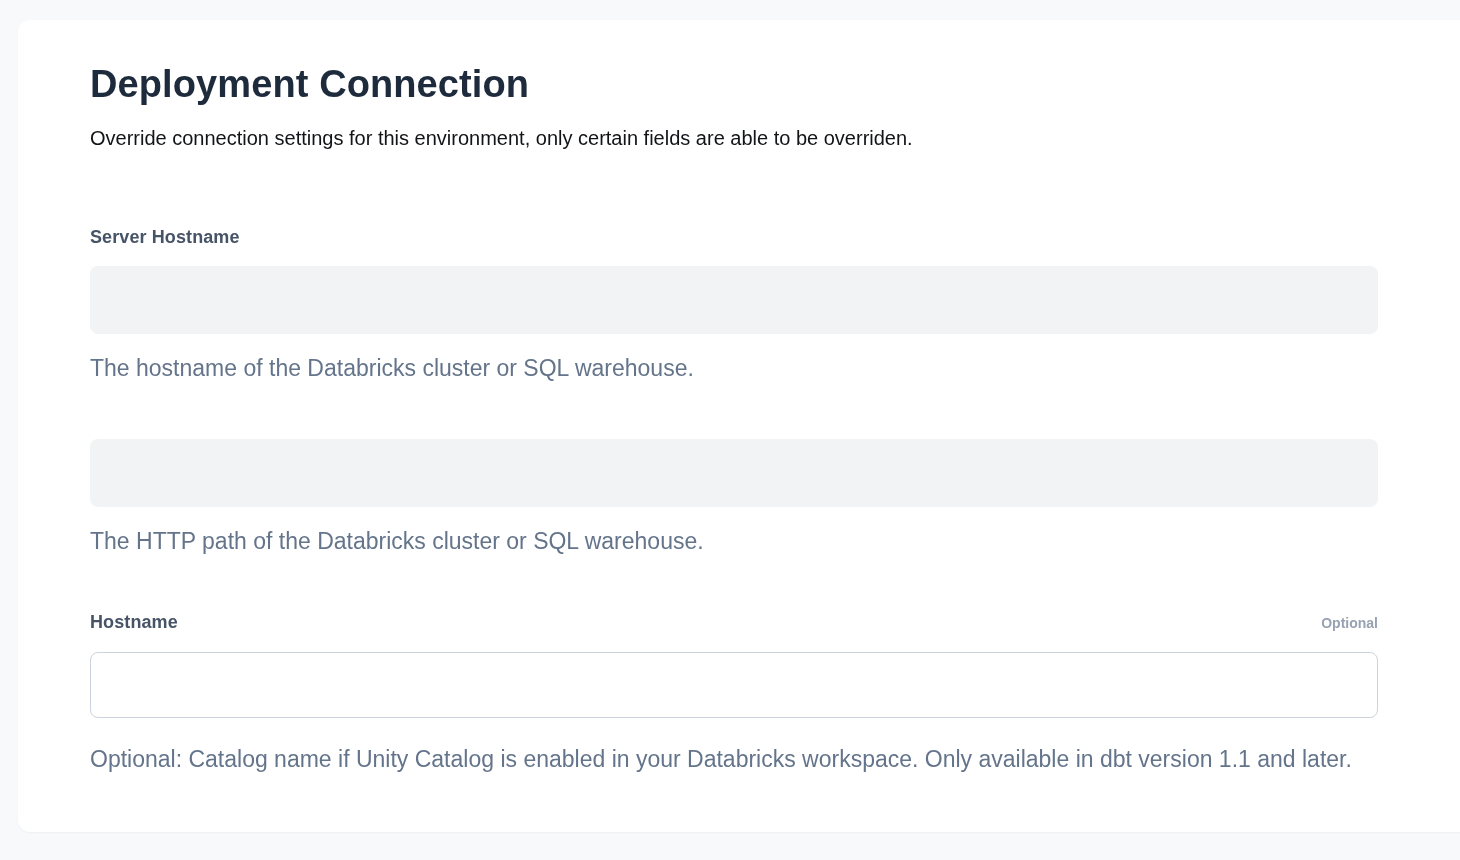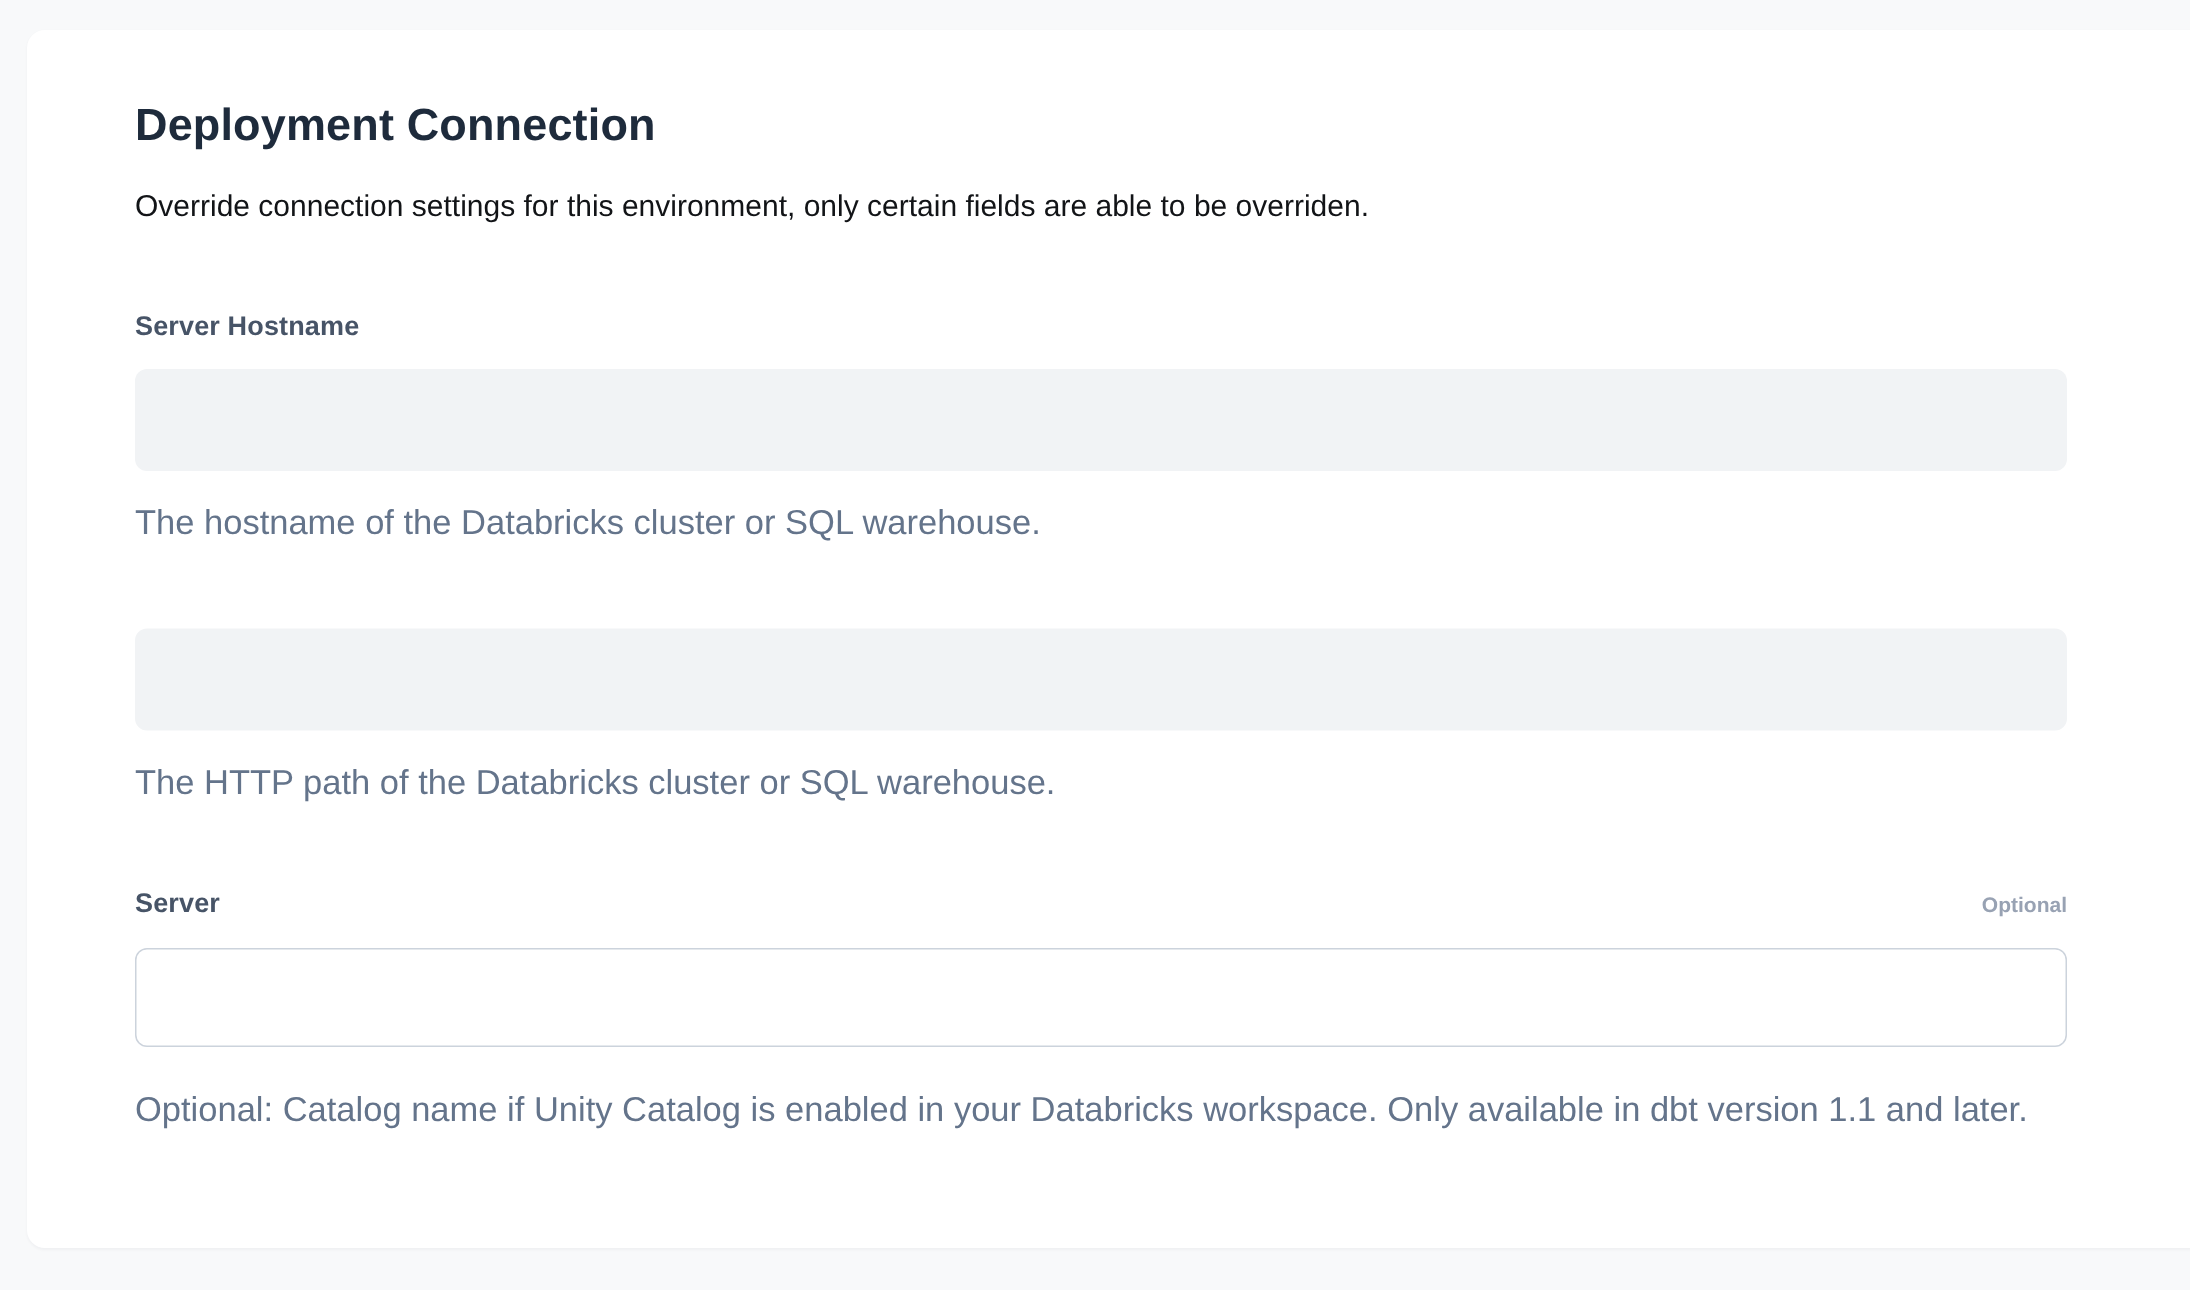--- a/index.html
+++ b/index.html
@@ -20,32 +20,32 @@
     border-radius: 12px;
     box-shadow: 0 1px 2px rgba(16, 24, 40, 0.04);
   }
   .card-content {
     position: relative;
     margin-left: 72px;
     padding-top: 46px;
     width: 1288px;
   }
   .page-title {
-    font-size: 30px;
+    font-size: 38px;
     font-weight: 700;
     line-height: 36px;
     color: #1e2b3c;
     letter-spacing: 0.1px;
   }
   .page-subtitle {
     margin-top: 23px;
     font-size: 20px;
     line-height: 26px;
     color: #121417;
-    margin-bottom: 56px;
+    margin-bottom: 76px;
   }
   .field-group { margin-bottom: 58px; }
   .field-group:last-child { margin-bottom: 0; }
   .label-row {
     display: flex;
     justify-content: space-between;
     align-items: baseline;
     margin-bottom: 18px;
   }
   .field-label {
@@ -107,21 +107,21 @@
       <p class="help-text">The hostname of the Databricks cluster or SQL warehouse.</p>
     </div>
 
     <div class="field-group">
       <input type="text" class="text-input is-disabled" disabled="" value="" style="">
       <p class="help-text">The HTTP path of the Databricks cluster or SQL warehouse.</p>
     </div>
 
     <div class="field-group catalog">
       <div class="label-row">
-        <label class="field-label">Server</label>
+        <label class="field-label">Hostname</label>
         <span class="optional-tag">Optional</span>
       </div>
       <input type="text" class="text-input is-enabled" value="" style="">
       <p class="help-text">Optional: Catalog name if Unity Catalog is enabled in your Databricks workspace. Only available in dbt version 1.1 and later.</p>
     </div>
 
   </div>
 </div>
 
 </body></html>

